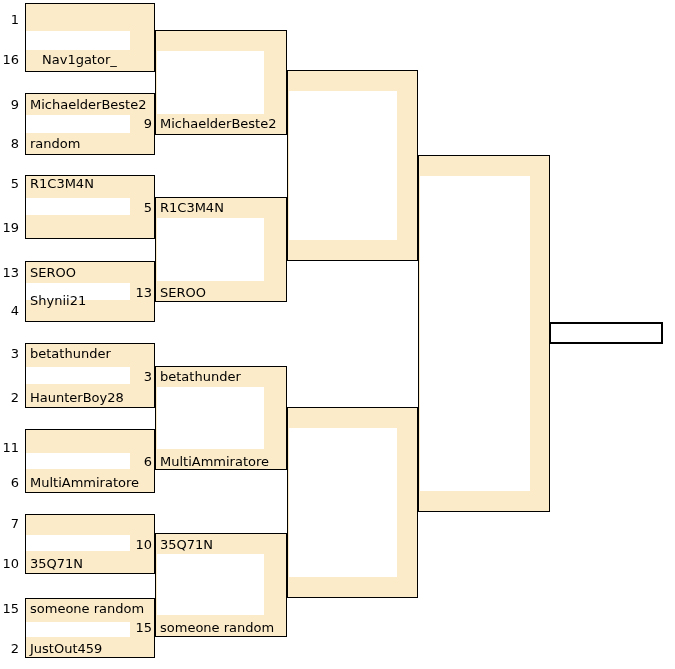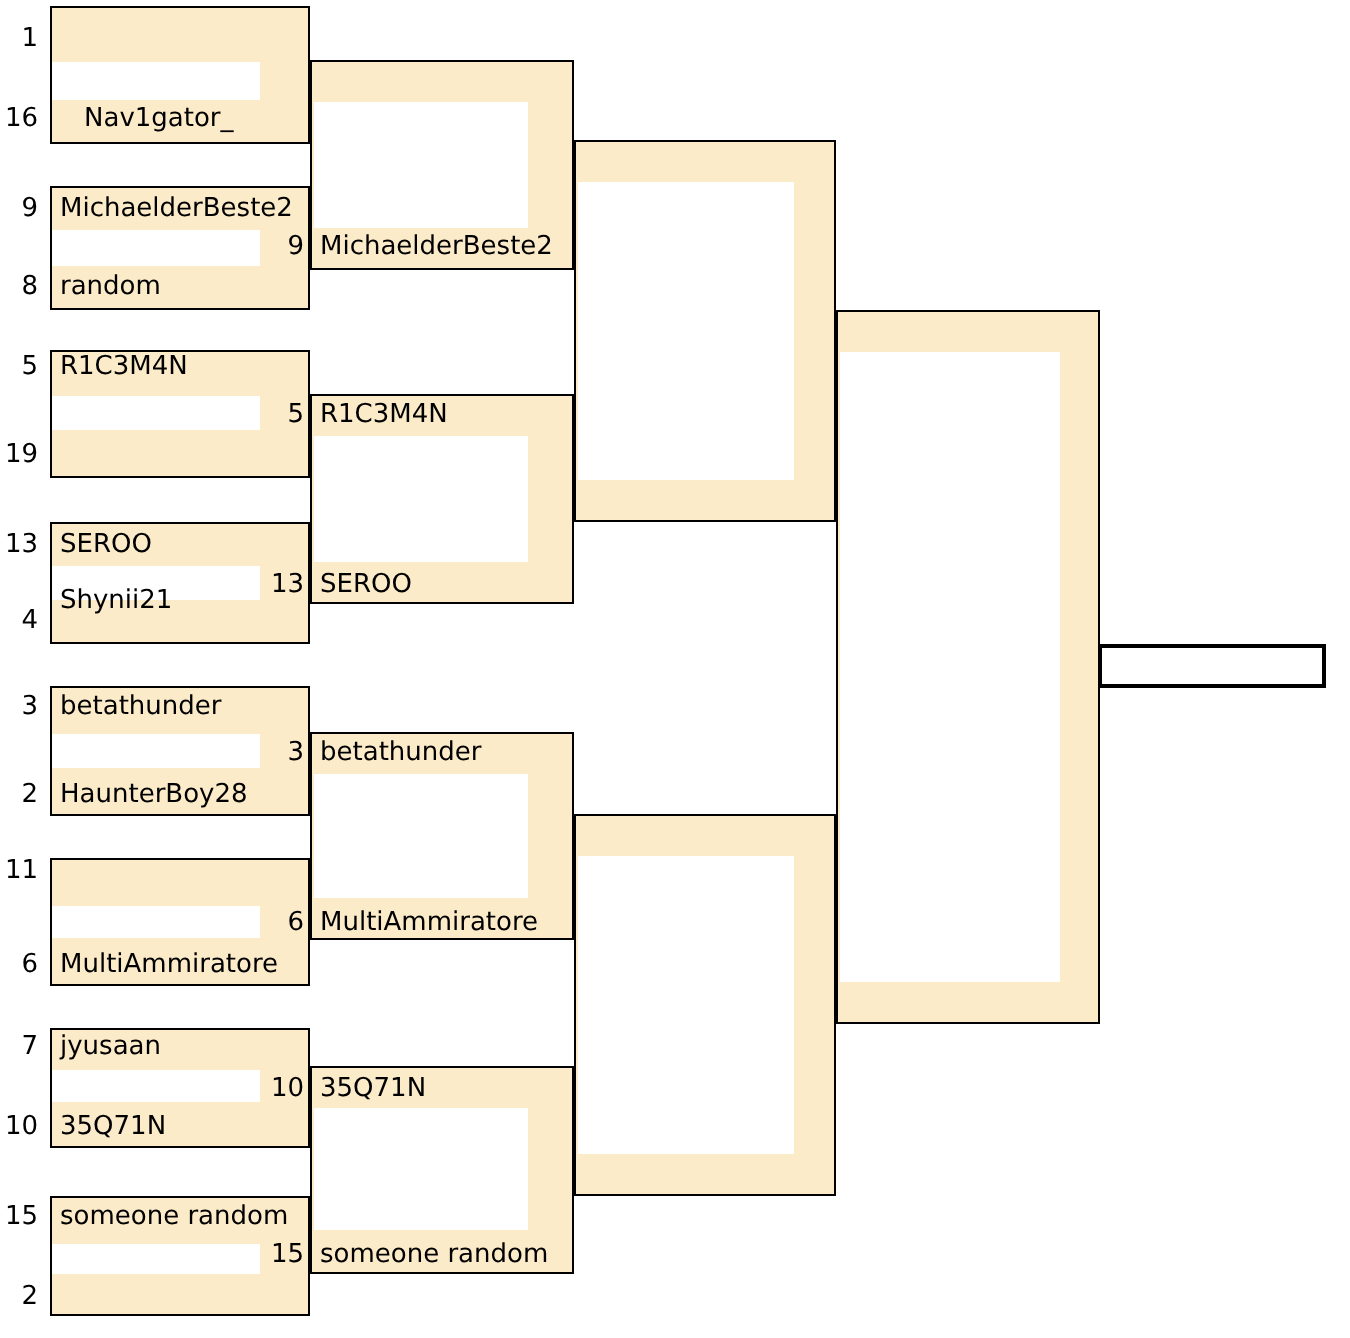--- a/index.html
+++ b/index.html
@@ -54,36 +54,36 @@
 
   <div class="box" style="left:25px;top:343px;width:130px;height:65px"></div>
   <div class="hole" style="left:26px;top:367px;width:104px;height:17px"></div>
   <div class="lbl seed" style="left:0;top:346px;width:19px">3</div>
   <div class="lbl" style="left:30px;top:346px;width:122px">betathunder</div>
   <div class="lbl seed" style="left:0;top:390px;width:19px">2</div>
   <div class="lbl" style="left:30px;top:390px;width:122px">HaunterBoy28</div>
 
   <div class="box" style="left:25px;top:429px;width:130px;height:64px"></div>
   <div class="hole" style="left:26px;top:453px;width:104px;height:16px"></div>
-  <div class="lbl seed" style="left:0;top:428px;width:19px">11</div>
+  <div class="lbl seed" style="left:0;top:440px;width:19px">11</div>
   <div class="lbl seed" style="left:0;top:475px;width:19px">6</div>
   <div class="lbl" style="left:30px;top:475px;width:122px">MultiAmmiratore</div>
 
   <div class="box" style="left:25px;top:514px;width:130px;height:60px"></div>
   <div class="hole" style="left:26px;top:535px;width:104px;height:16px"></div>
   <div class="lbl seed" style="left:0;top:516px;width:19px">7</div>
-  <div class="lbl" style="left:30px;top:516px;width:122px">jyusaan</div>
   <div class="lbl seed" style="left:0;top:556px;width:19px">10</div>
   <div class="lbl" style="left:30px;top:556px;width:122px">35Q71N</div>
 
   <div class="box" style="left:25px;top:598px;width:130px;height:60px"></div>
   <div class="hole" style="left:26px;top:622px;width:104px;height:15px"></div>
   <div class="lbl seed" style="left:0;top:601px;width:19px">15</div>
   <div class="lbl" style="left:30px;top:601px;width:122px">someone random</div>
   <div class="lbl seed" style="left:0;top:641px;width:19px">2</div>
+  <div class="lbl" style="left:30px;top:641px;width:122px">JustOut459</div>
 
   <div class="box" style="left:155px;top:30px;width:132px;height:105px"></div>
   <div class="hole" style="left:157px;top:51px;width:107px;height:63px"></div>
   <div class="lbl seed" style="left:118px;top:33px;width:34px"></div>
   <div class="lbl" style="left:160px;top:33px;width:125px"></div>
   <div class="lbl seed" style="left:118px;top:116px;width:34px">9</div>
   <div class="lbl" style="left:160px;top:116px;width:125px">MichaelderBeste2</div>
 
   <div class="box" style="left:155px;top:197px;width:132px;height:105px"></div>
   <div class="hole" style="left:157px;top:218px;width:107px;height:63px"></div>

